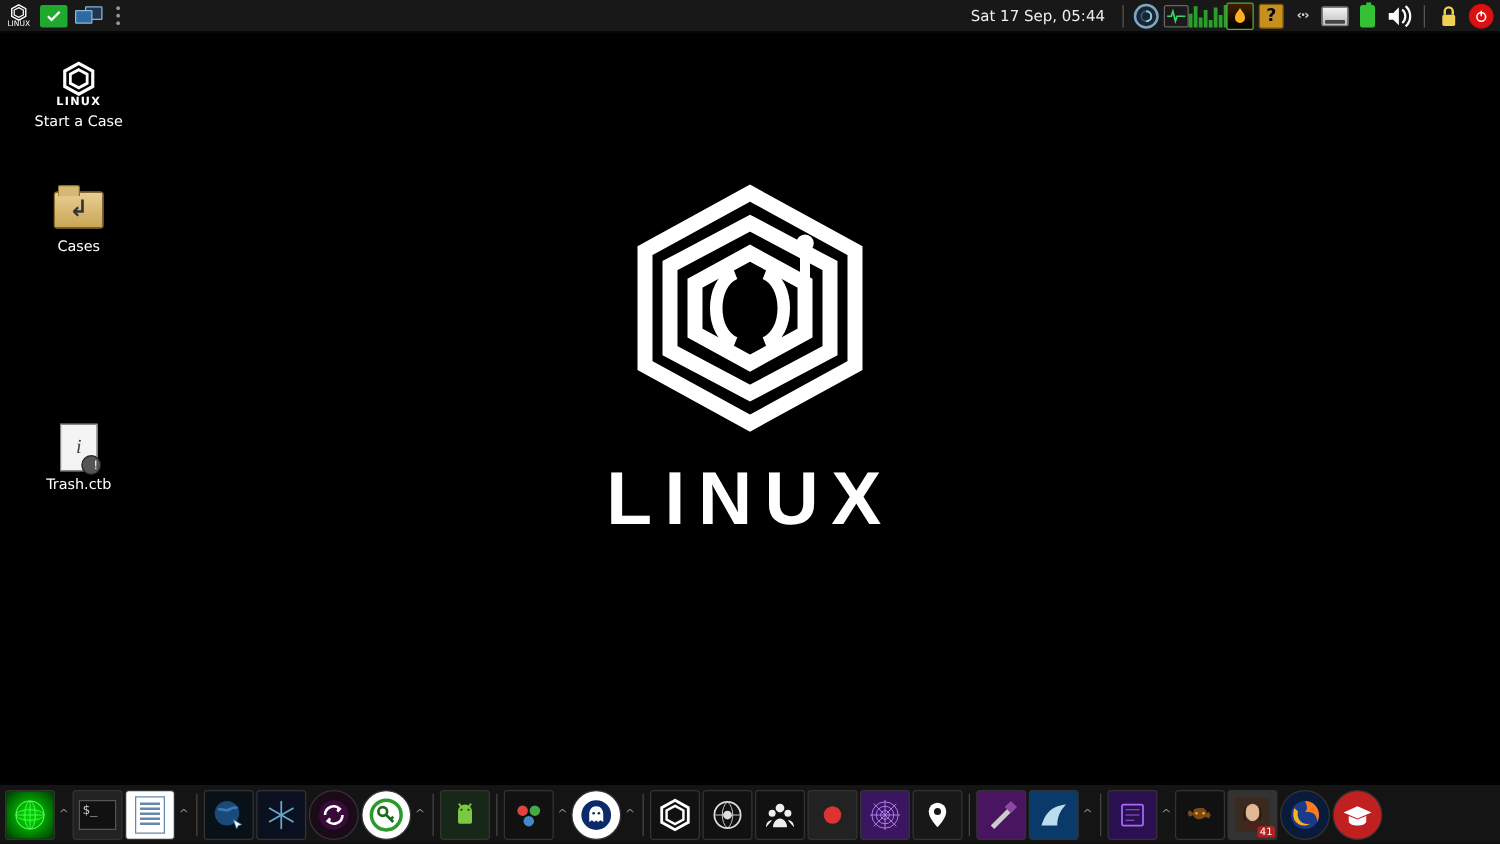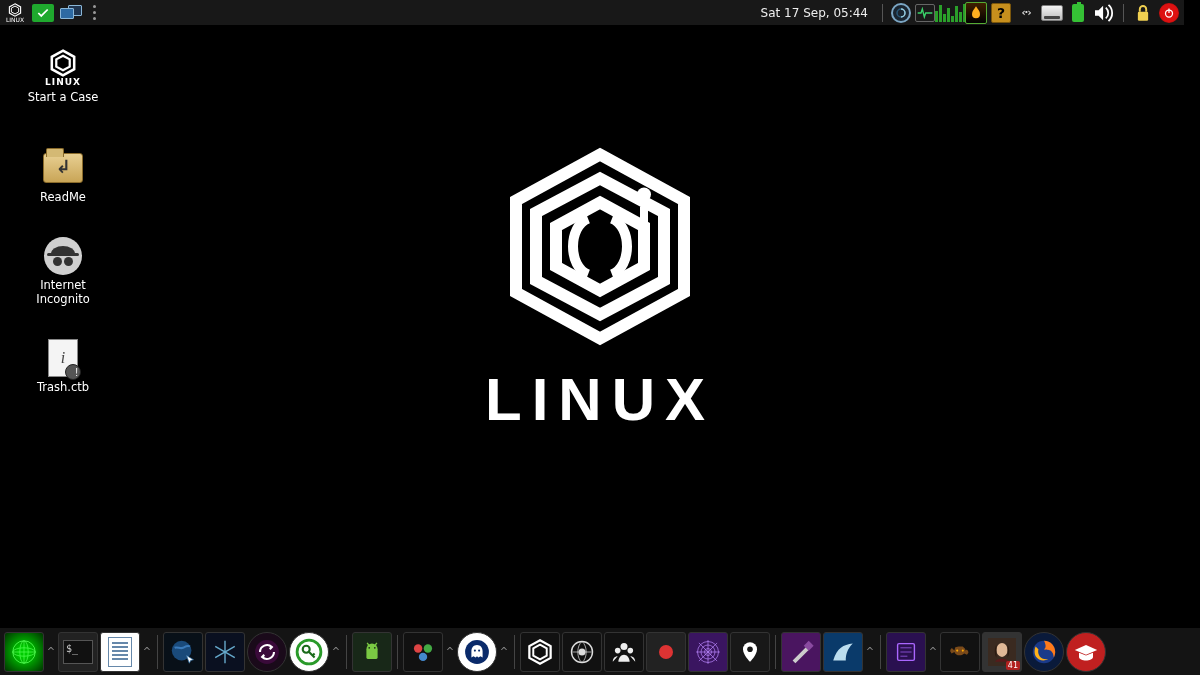--- a/index.html
+++ b/index.html
@@ -7,21 +7,21 @@
     width: 1200px; height: 675px;
     background: #000;
     font-family: "DejaVu Sans", "Liberation Sans", Arial, sans-serif;
     color: #fff;
     overflow: hidden;
     position: relative;
   }
 
   
   .top-panel {
-    position: absolute; top: 0; left: 0; right: 16px;
+    position: absolute; top: 0; left: 0; right: 0;
     height: 26px;
     background: #181818;
     display: flex; align-items: center;
     padding: 0 4px;
     border-bottom: 1px solid #000;
   }
   .top-left { display: flex; align-items: center; gap: 6px; }
   .top-right { display: flex; align-items: center; gap: 4px; margin-left: auto; }
   .panel-icon {
     width: 22px; height: 22px;
@@ -267,35 +267,23 @@
     </div>
     <div class="label">Start a Case</div>
   </div>
 
   <div class="dicon" style="top:122px;left:18px">
     <div class="thumb">
         <div class="folder">
           <span class="arrow">↲</span>
         </div>
       </div>
-    <div class="label">ReadMe</div>
-  </div>
-
-  <div class="dicon" style="top:210px;left:18px">
-    <div class="thumb">
-        <div class="incog">
-          <div class="hat"></div>
-          <div class="glasses">
-            <span></span>
-            <span></span>
-          </div>
-        </div>
-      </div>
-    <div class="label">Internet Incognito</div>
-  </div>
+    <div class="label">Cases</div>
+  </div>
+
 
   <div class="dicon" style="top:312px;left:18px">
     <div class="thumb">
         <div class="rfile">i<span class="bang">!</span></div>
       </div>
     <div class="label">Trash.ctb</div>
   </div>
 
 
   <div class="center-logo">

